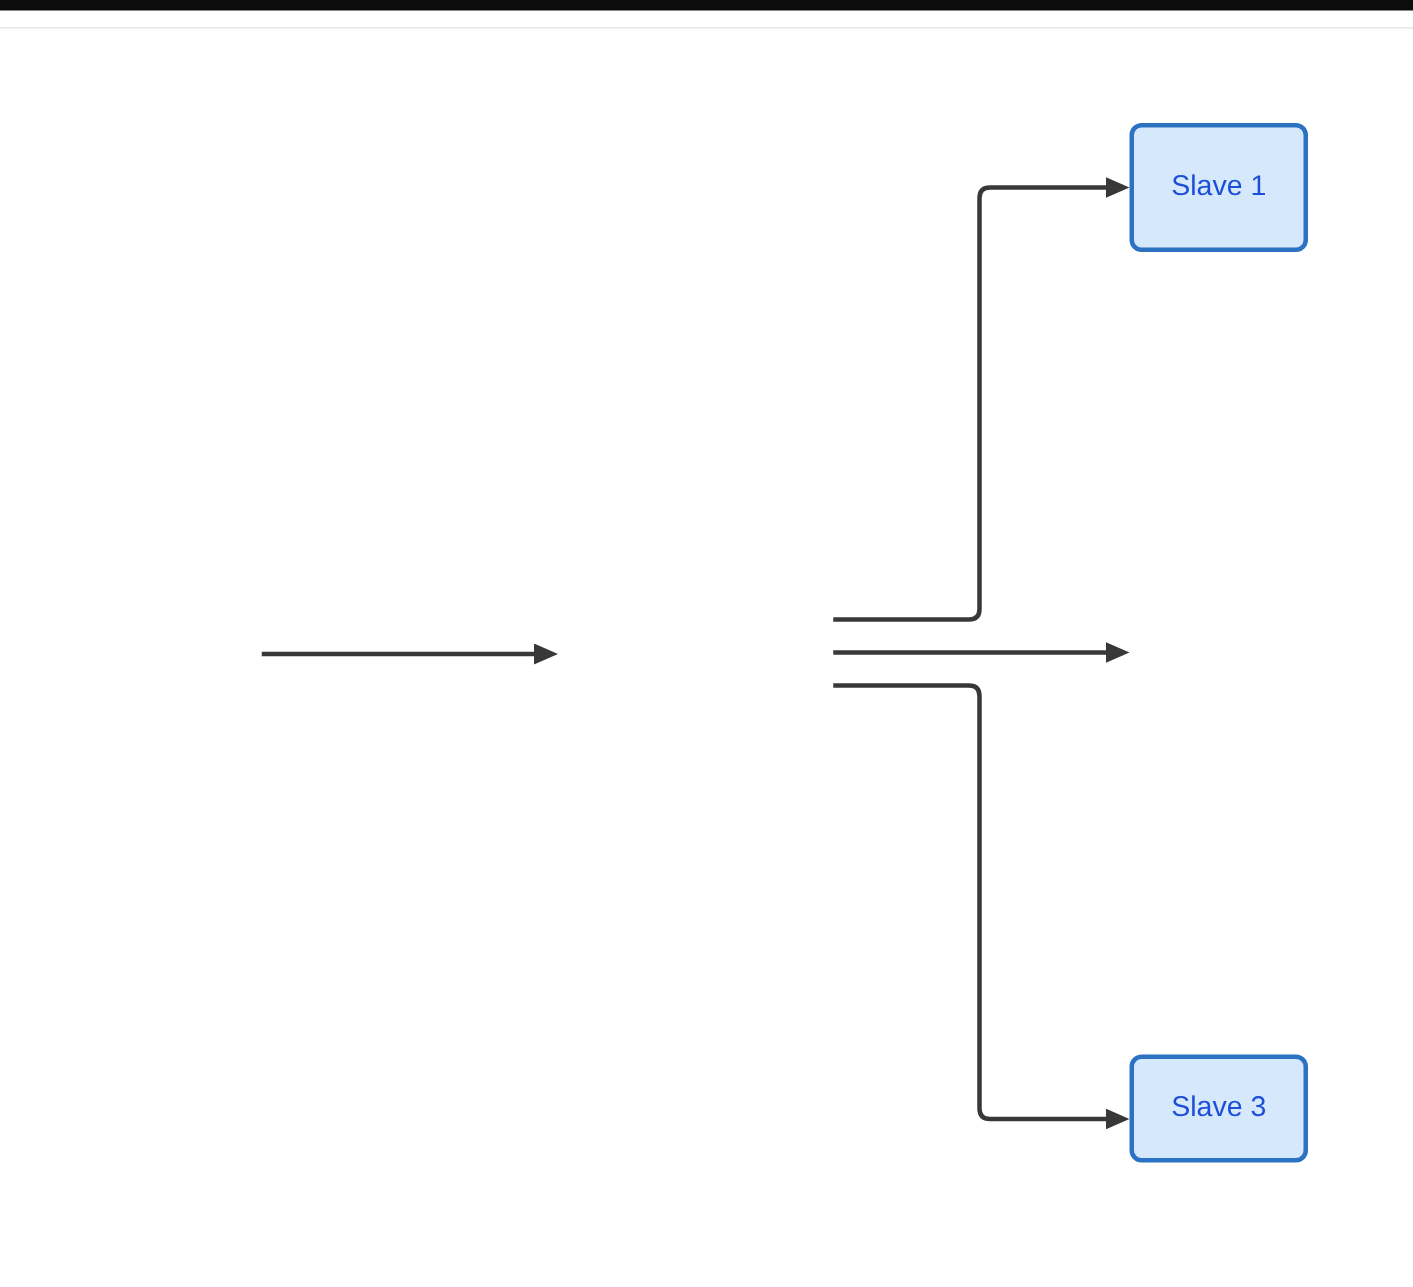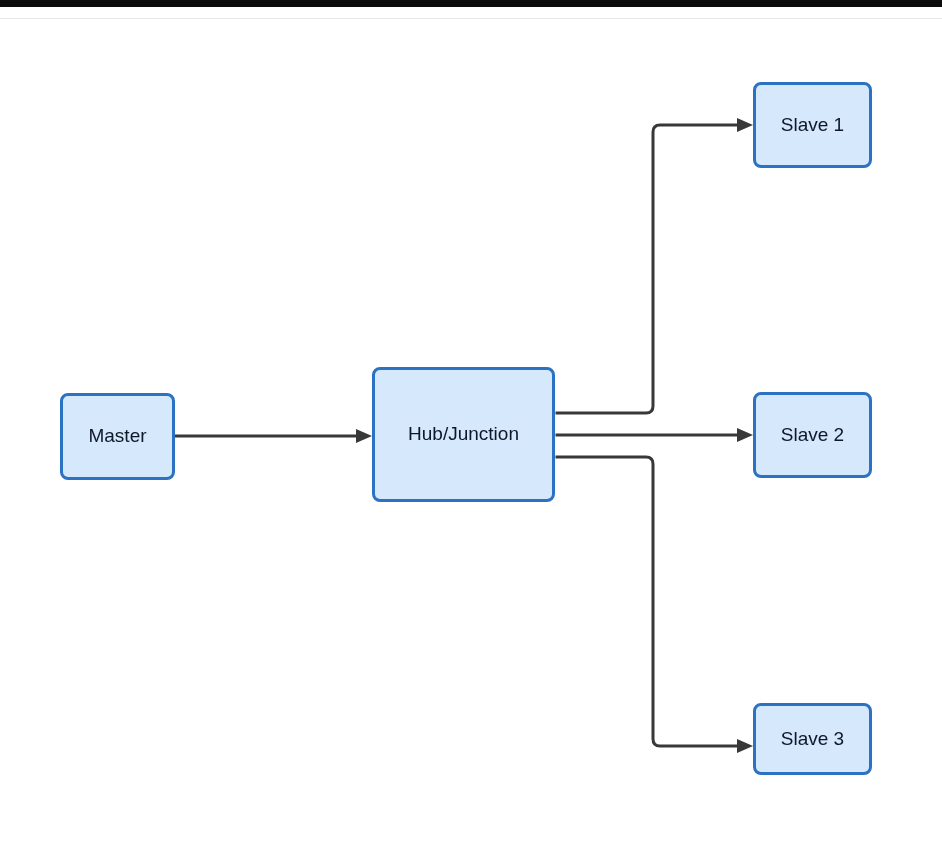--- a/index.html
+++ b/index.html
@@ -41,21 +41,21 @@
   }
   .node {
     position: absolute;
     box-sizing: border-box;
     background: #d6e8fb;
     border: 3px solid #2b73c2;
     border-radius: 8px;
     display: flex;
     align-items: center;
     justify-content: center;
-    color: #0f172a;
+    color: #1d4ed8;
     font-size: 19px;
     line-height: 1.2;
     text-align: center;
   }
   .node-master  { left: 60px;  top: 393px; width: 115px; height: 87px; }
   .node-hub     { left: 372px; top: 367px; width: 183px; height: 135px; }
   .node-slave1  { left: 753px; top: 82px;  width: 119px; height: 86px; }
   .node-slave2  { left: 753px; top: 392px; width: 119px; height: 86px; }
   .node-slave3  { left: 753px; top: 703px; width: 119px; height: 72px; }
 </style>
@@ -76,33 +76,24 @@
 
     <path class="edge" d="M 176 436 L 358 436" marker-end="url(#arrow)"></path>
 
     <path class="edge" d="M 557 413 L 646 413 Q 653 413 653 406 L 653 132 Q 653 125 660 125 L 739 125" marker-end="url(#arrow)"></path>
 
     <path class="edge" d="M 557 435 L 739 435" marker-end="url(#arrow)"></path>
 
     <path class="edge" d="M 557 457 L 646 457 Q 653 457 653 464 L 653 739 Q 653 746 660 746 L 739 746" marker-end="url(#arrow)"></path>
   </svg>
 
-  <div class="node node-master">
-    <span>Master</span>
-  </div>
 
-  <div class="node node-hub">
-    <span>Hub/Junction</span>
-  </div>
 
   <div class="node node-slave1">
     <span>Slave 1</span>
   </div>
 
-  <div class="node node-slave2">
-    <span>Slave 2</span>
-  </div>
 
   <div class="node node-slave3">
     <span>Slave 3</span>
   </div>
 
 </div>
 
 </body></html>

